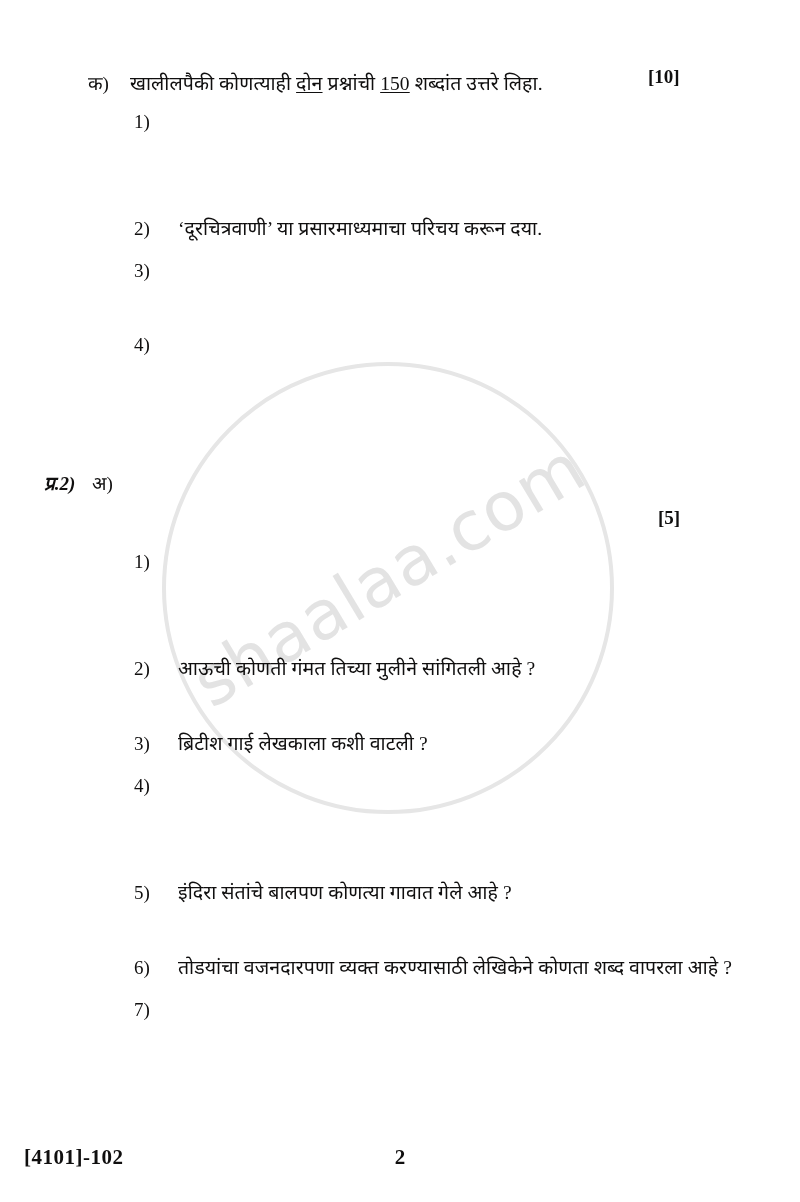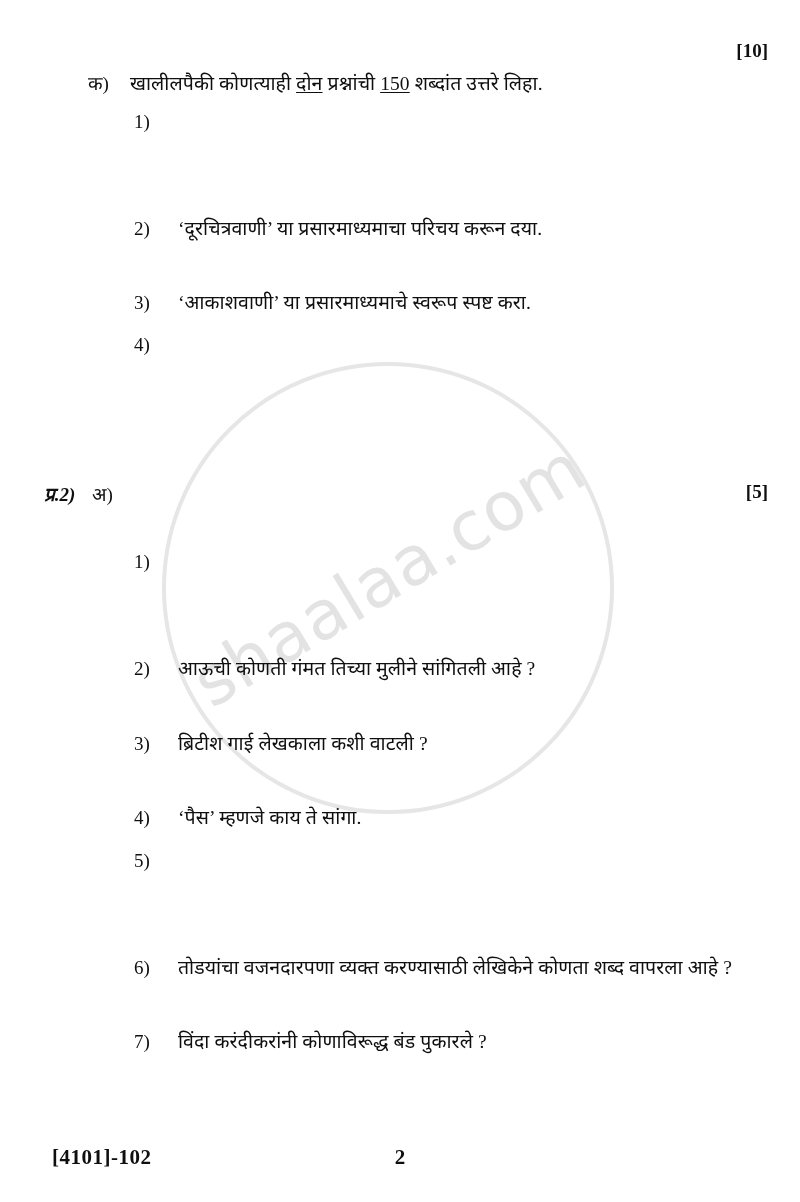--- a/index.html
+++ b/index.html
@@ -100,38 +100,39 @@
   .num-marker {
     font-size: 19px;
     line-height: 1.25;
     white-space: nowrap;
   }
 
   .marks {
     position: absolute;
     font-weight: 700;
     font-size: 19px;
-    text-align: right;
-    white-space: nowrap;
+    text-align: left;
+    white-space: nowrap;
+    margin-top: 26px;
   }
 
   u.ul {
     text-decoration: underline;
     text-underline-offset: 2px;
   }
 
   
   .footer-layer {
     position: absolute;
     inset: 0;
     z-index: 3;
   }
   .paper-code {
     position: absolute;
-    left: 52px;
+    left: 24px;
     top: 1145px;
     font-size: 21px;
     font-weight: 700;
     letter-spacing: 0.5px;
     white-space: nowrap;
   }
   .page-number {
     position: absolute;
     left: 0;
     top: 1145px;
@@ -173,57 +174,55 @@
 
     <div class="row" style="left:134px; top:110px;">
       <span class="num-marker" style="width:44px;">1)</span>
     </div>
     <div class="row" style="left:134px; top:185px;">
       <span class="num-marker" style="width:44px;">2)</span>
       <span class="body-text">‘दूरचित्रवाणी’ या प्रसारमाध्यमाचा परिचय करून दया.</span>
     </div>
     <div class="row" style="left:134px; top:259px;">
       <span class="num-marker" style="width:44px;">3)</span>
-      <span class="body-text">‘आकाशवाणी’ या प्रसारमाध्यमाचे स्वरूप स्पष्ट करा.</span>
     </div>
     <div class="row" style="left:134px; top:333px;">
       <span class="num-marker" style="width:44px;">4)</span>
     </div>
 
-    <div class="row" style="left:44px; top:481px;">
+    <div class="row" style="left:44px; top:470px;">
       <span class="q-label" style="display:inline-block; width:48px;">प्र.2)</span>
       <span class="sub-label" style="display:inline-block; width:42px;">अ)</span>
     </div>
     <div class="marks" style="left:658px; top:481px; width:110px;">[5]</div>
 
     <div class="row" style="left:134px; top:550px;">
       <span class="num-marker" style="width:44px;">1)</span>
     </div>
     <div class="row" style="left:134px; top:625px;">
       <span class="num-marker" style="width:44px;">2)</span>
       <span class="body-text">आऊची कोणती गंमत तिच्या मुलीने सांगितली आहे ?</span>
     </div>
     <div class="row" style="left:134px; top:700px;">
       <span class="num-marker" style="width:44px;">3)</span>
       <span class="body-text">ब्रिटीश गाई लेखकाला कशी वाटली ?</span>
     </div>
     <div class="row" style="left:134px; top:774px;">
       <span class="num-marker" style="width:44px;">4)</span>
-      <span class="body-text">‘पैस’ म्हणजे काय ते सांगा.</span>
     </div>
     <div class="row" style="left:134px; top:849px;">
       <span class="num-marker" style="width:44px;">5)</span>
+      <span class="body-text">इंदिरा संतांचे बालपण कोणत्या गावात गेले आहे ?</span>
     </div>
     <div class="row" style="left:134px; top:924px;">
       <span class="num-marker" style="width:44px;">6)</span>
       <span class="body-text">तोडयांचा वजनदारपणा व्यक्त करण्यासाठी लेखिकेने कोणता शब्द वापरला आहे ?</span>
     </div>
     <div class="row" style="left:134px; top:998px;">
       <span class="num-marker" style="width:44px;">7)</span>
-      <span class="body-text">विंदा करंदीकरांनी कोणाविरूद्ध बंड पुकारले ?</span>
     </div>
 
   </div>
 
   <div class="footer-layer">
     <div class="paper-code">[4101]-102</div>
     <div class="page-number">2</div>
   </div>
 
 </div>

